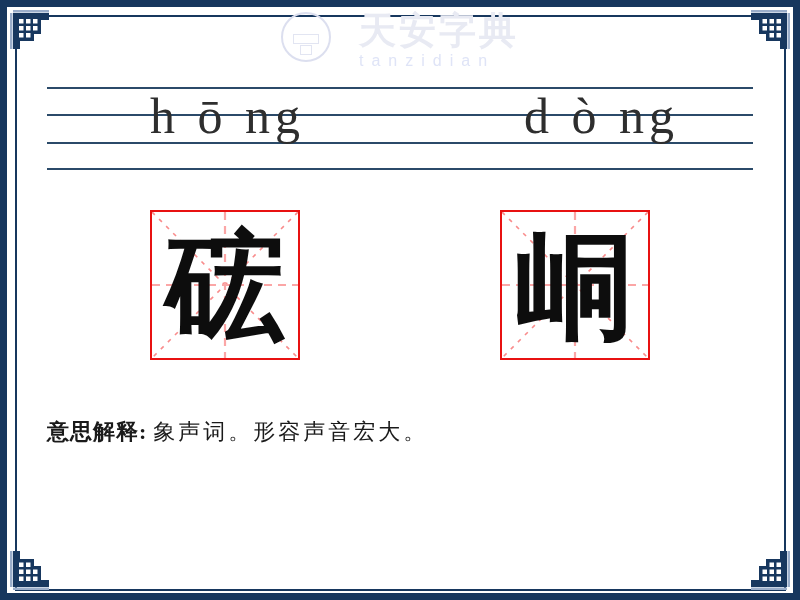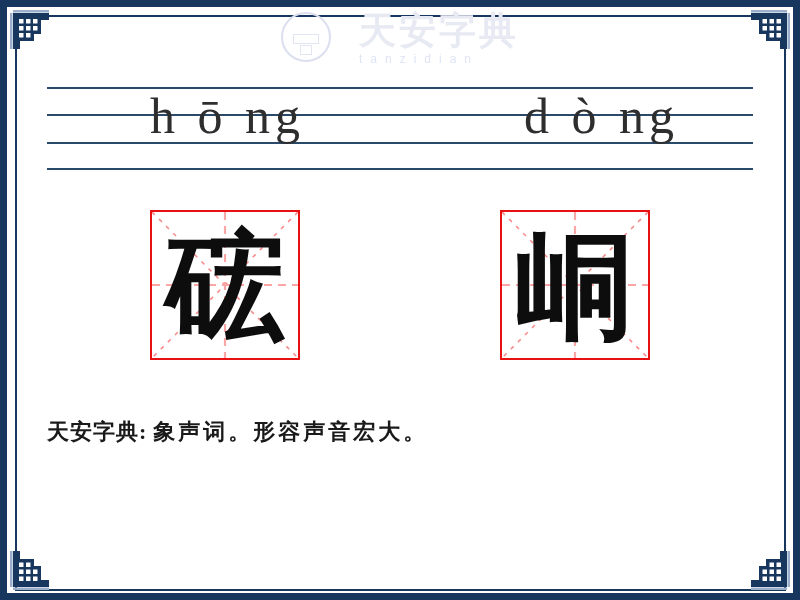--- a/index.html
+++ b/index.html
@@ -22,21 +22,21 @@
     position:relative;flex:0 0 auto;
   }
   .logo-circle .b1{position:absolute;left:10px;top:20px;width:24px;height:8px;border:1.5px solid #e2e5f2;}
   .logo-circle .b2{position:absolute;left:17px;top:31px;width:10px;height:8px;border:1.5px solid #e2e5f2;}
   .logo-text{display:flex;flex-direction:column;align-items:flex-start;}
   .logo-title{
     font-size:37px;font-weight:bold;color:#e8eaf3;letter-spacing:3px;line-height:1.05;
     font-family:"Liberation Serif",serif;
   }
   .logo-subtitle{
-    font-size:12px;color:#dfe4f7;letter-spacing:8px;margin-top:1px;
+    font-size:16px;color:#dfe4f7;letter-spacing:8px;margin-top:1px;
     font-family:"Liberation Sans",sans-serif;
   }
   
   .pline{position:absolute;left:47px;width:706px;height:2px;background:#2b4a69;}
   .pl1{top:87px;} .pl2{top:114px;} .pl3{top:142px;} .pl4{top:168px;}
   .pinyin{
     position:absolute;top:91px;width:150px;text-align:center;
     font-family:"Liberation Serif",serif;font-size:50px;line-height:1;
     color:#2e2e2e;letter-spacing:5px;white-space:nowrap;
   }
@@ -54,21 +54,21 @@
     position:absolute;inset:0;display:flex;align-items:center;justify-content:center;
     font-size:118px;font-weight:900;color:#0d0d0d;line-height:1;
     font-family:"DejaVu Sans",sans-serif;
   }
   
   .meaning{
     position:absolute;left:47px;top:417px;font-size:22px;color:#1a1a1a;
     font-family:"Liberation Serif",serif;white-space:nowrap;
   }
   .meaning .label{font-weight:bold;letter-spacing:1px;}
-  .meaning .text{margin-left:6px;letter-spacing:3px;font-weight:bold;}
+  .meaning .text{margin-left:6px;letter-spacing:3px;}
 </style>
 </head>
 <body>
 
 <div class="page">
 
   <div class="border-outer"></div>
   <div class="border-inner"></div>
 
   <svg class="corner tl" viewBox="0 0 46 46">
@@ -178,16 +178,16 @@
     <svg class="grid" width="146" height="146" viewBox="0 0 146 146">
       <line x1="0" y1="0" x2="146" y2="146" stroke="#f98c8c" stroke-width="1.6" stroke-dasharray="4 6"></line>
       <line x1="146" y1="0" x2="0" y2="146" stroke="#f98c8c" stroke-width="1.6" stroke-dasharray="4 6"></line>
       <line x1="73" y1="0" x2="73" y2="146" stroke="#fba6a6" stroke-width="2.2" stroke-dasharray="8 6"></line>
       <line x1="0" y1="73" x2="146" y2="73" stroke="#fba6a6" stroke-width="2.2" stroke-dasharray="8 6"></line>
     </svg>
     <div class="hanzi">峒</div>
   </div>
 
   <div class="meaning">
-    <span class="label">天安字典:</span><span class="text">象声词。形容声音宏大。</span>
+    <span class="label">意思解释:</span><span class="text">象声词。形容声音宏大。</span>
   </div>
 
 </div>
 
 </body></html>

